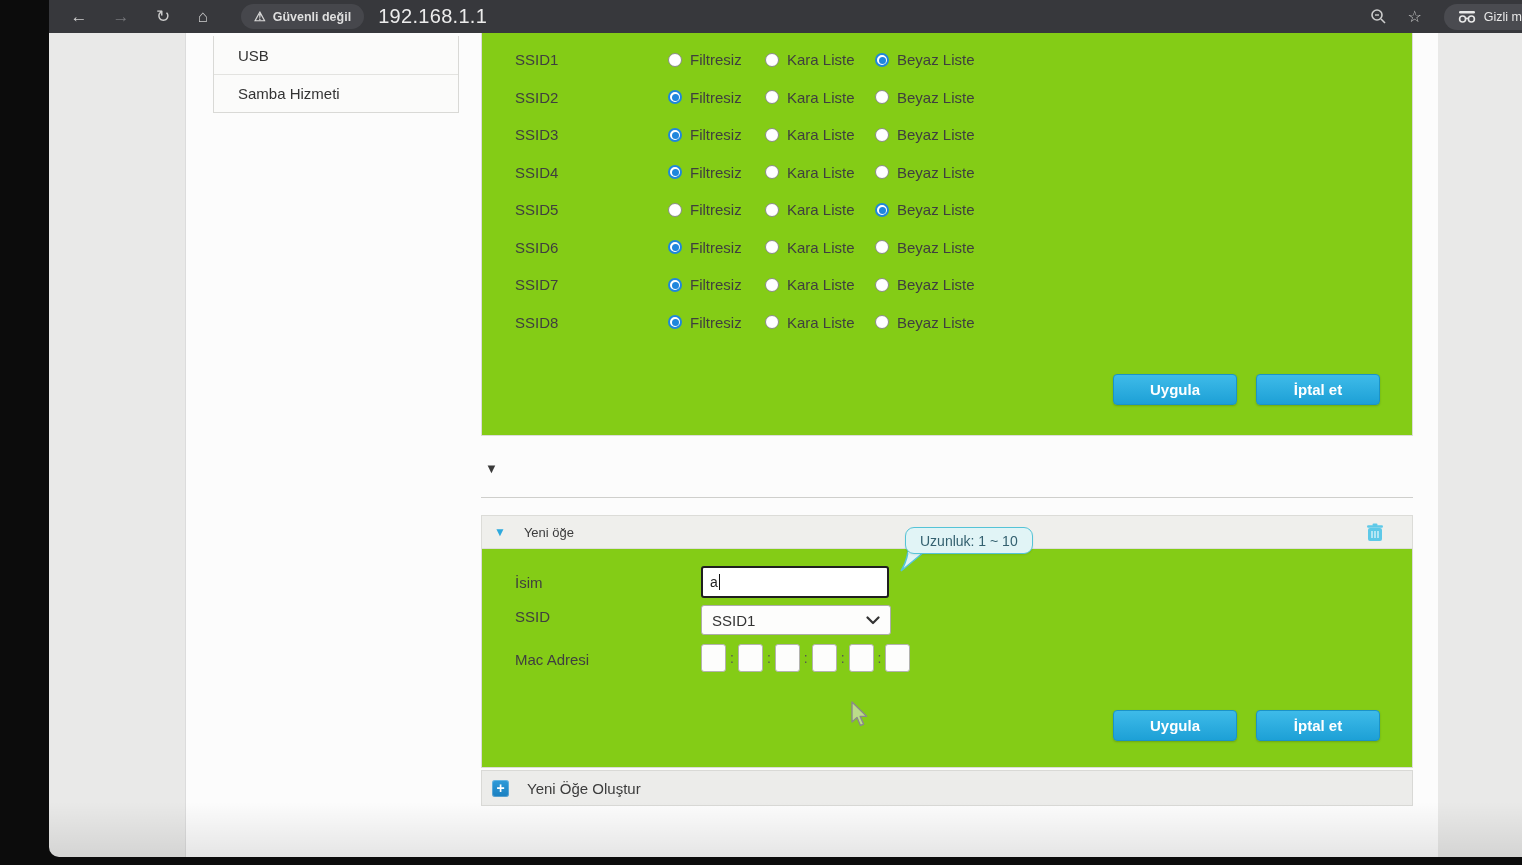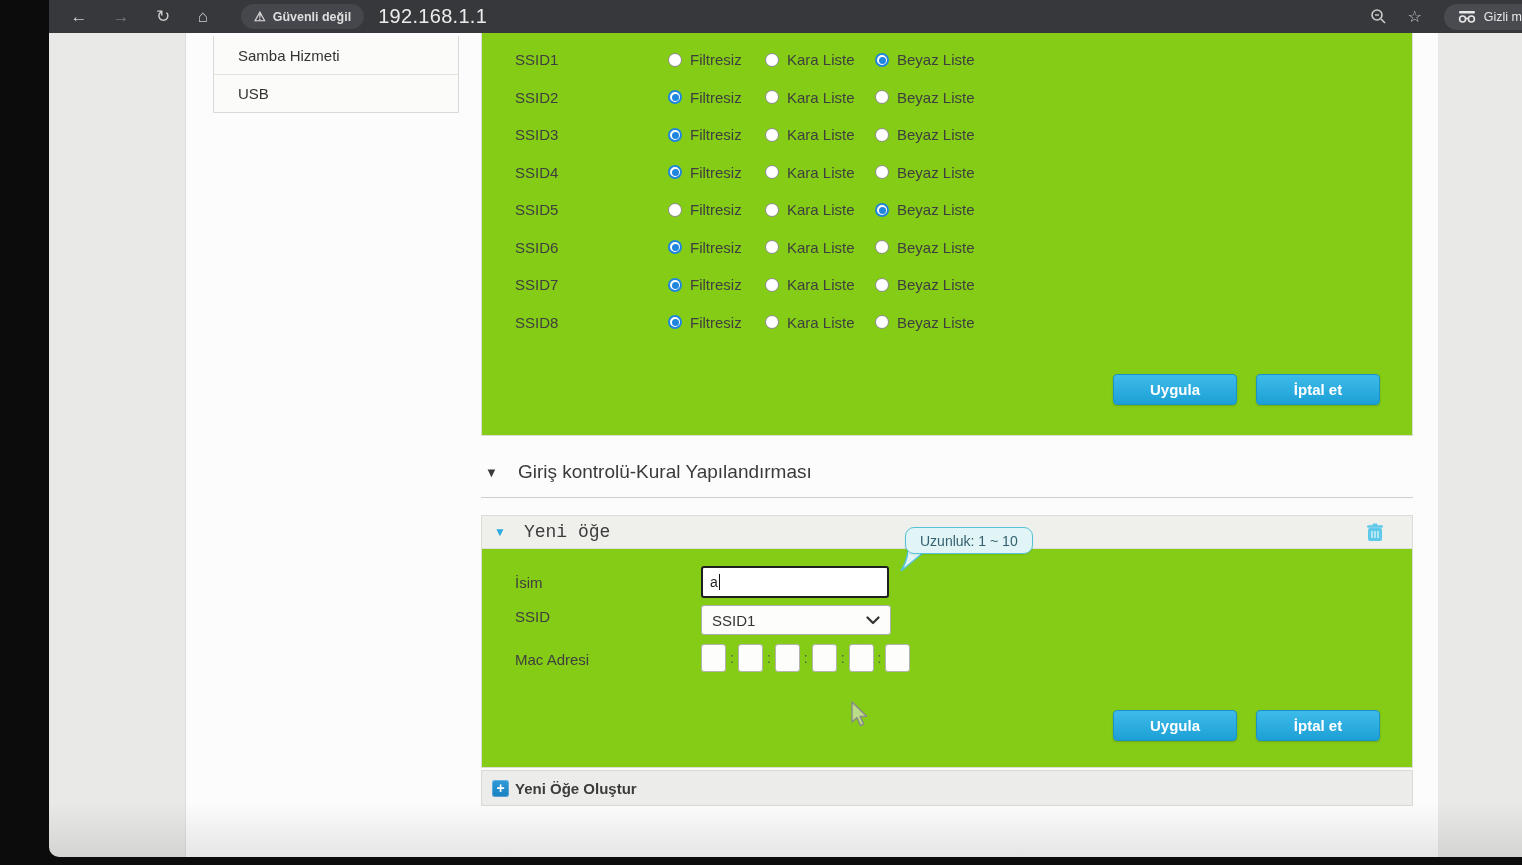--- a/index.html
+++ b/index.html
@@ -68,21 +68,21 @@
   .sec-head { position:absolute; left:436px; top:428px; display:flex; align-items:center; gap:20px; }
   .sec-tri { color:#3a3a3a; font-size:13px; cursor:pointer; }
   .sec-title { font-size:19px; color:#3a3a3a; }
   .sec-rule { position:absolute; left:432px; top:464px; width:932px; height:1px; background:#cfcfcc; }
 
   
   .panel.new-item { top:482px; height:253px; }
   .ni-head { height:33px; background:#efefec; border-bottom:1px solid #dddddb;
              display:flex; align-items:center; position:relative; }
   .ni-tri { color:#2ea9dd; font-size:12px; margin-left:12px; cursor:pointer; }
-  .ni-title { font-size:18px; color:#3c3c3c; margin-left:18px;font-family:Liberation Mono, monospace; }
+  .ni-title { font-size:13px; color:#3c3c3c; margin-left:18px; }
   .trash { position:absolute; right:28px; top:7px; width:18px; height:19px; cursor:pointer; }
 
   .field-label { position:absolute; left:33px; font-size:15px; color:#3f3f3f; }
   .textbox { position:absolute; left:219px; top:50px; width:188px; height:32px; background:#fff;
              border:2px solid #1f1f1f; border-radius:3px; display:flex; align-items:center;
              padding-left:7px; font-size:14px; color:#222; }
   .caret { width:1px; height:16px; background:#111; margin-left:1px; }
   .selbox { position:absolute; left:219px; top:89px; width:190px; height:30px; background:#fdfdfc;
             border:1px solid #adada9; border-radius:3px; display:flex; align-items:center;
             padding:0 10px; font-size:15px; color:#333; cursor:pointer; }
@@ -91,21 +91,21 @@
   .mac-box { width:25px; height:28px; background:#fdfdfc; border:1px solid #b3b3af; border-radius:3px;
              display:inline-block; cursor:text; }
   .mac-sep { font-size:14px; color:#555; margin:0 4px; }
 
   
   .create-bar { position:absolute; left:432px; top:737px; width:932px; height:36px; background:#ececea;
                 border:1px solid #d9d9d6; display:flex; align-items:center; cursor:pointer; }
   .plus-ic { width:17px; height:17px; border-radius:3px; margin-left:10px;
              background:linear-gradient(#2f9bd9, #1a7fc0); color:#fff; font-size:14px; font-weight:bold;
              display:flex; align-items:center; justify-content:center; box-shadow:inset 0 0 0 1px rgba(255,255,255,.25); }
-  .create-label { font-size:15px; color:#3c3c3c; margin-left:6px;font-weight:bold; }
+  .create-label { font-size:15px; color:#3c3c3c; margin-left:18px; }
 
   
   .tooltip { position:absolute; left:856px; top:494px; height:27px; padding:0 14px;
              background:#e1f4f6; border:1.5px solid #55c4d7; border-radius:9px;
              display:flex; align-items:center; font-size:14px; color:#33606f;
              box-shadow:0 1px 2px rgba(0,0,0,.08); z-index:5; }
   .tooltip-tail { position:absolute; left:849px; top:518px; z-index:4; }
 
   .cursor { position:absolute; left:799px; top:667px; z-index:9; pointer-events:none; }
 </style>
@@ -142,22 +142,22 @@
         </svg>
         <span>Gizli m</span>
       </div>
     </div>
   </div>
 
   <div class="page">
     <div class="main-white"></div>
 
     <div class="side-box">
+      <div class="side-item">USB</div>
       <div class="side-item">Samba Hizmeti</div>
-      <div class="side-item">USB</div>
     </div>
 
     <div class="panel ssid-panel">
       <div class="ssid-rows">
           <div class="ssid-row">
             <div class="row-name">SSID1</div>
             <label class="opt opt0">
               <span class="radio"></span>
               <span class="opt-text">Filtresiz</span>
             </label>
@@ -275,21 +275,20 @@
               <span class="opt-text">Beyaz Liste</span>
             </label>
           </div>
         </div>
       <div class="btn apply1">Uygula</div>
       <div class="btn cancel1">İptal et</div>
     </div>
 
     <div class="sec-head">
       <span class="sec-tri">▼</span>
-      <span class="sec-title">Giriş kontrolü-Kural Yapılandırması</span>
     </div>
     <div class="sec-rule"></div>
 
     <div class="panel new-item">
       <div class="ni-head">
         <span class="ni-tri">▼</span>
         <span class="ni-title">Yeni öğe</span>
         <svg class="trash" viewBox="0 0 18 19">
           <rect x="2" y="5" width="14" height="13" rx="2" fill="#5ec9e8"></rect>
           <rect x="1" y="2.2" width="16" height="2.6" rx="1.3" fill="#5ec9e8"></rect>

